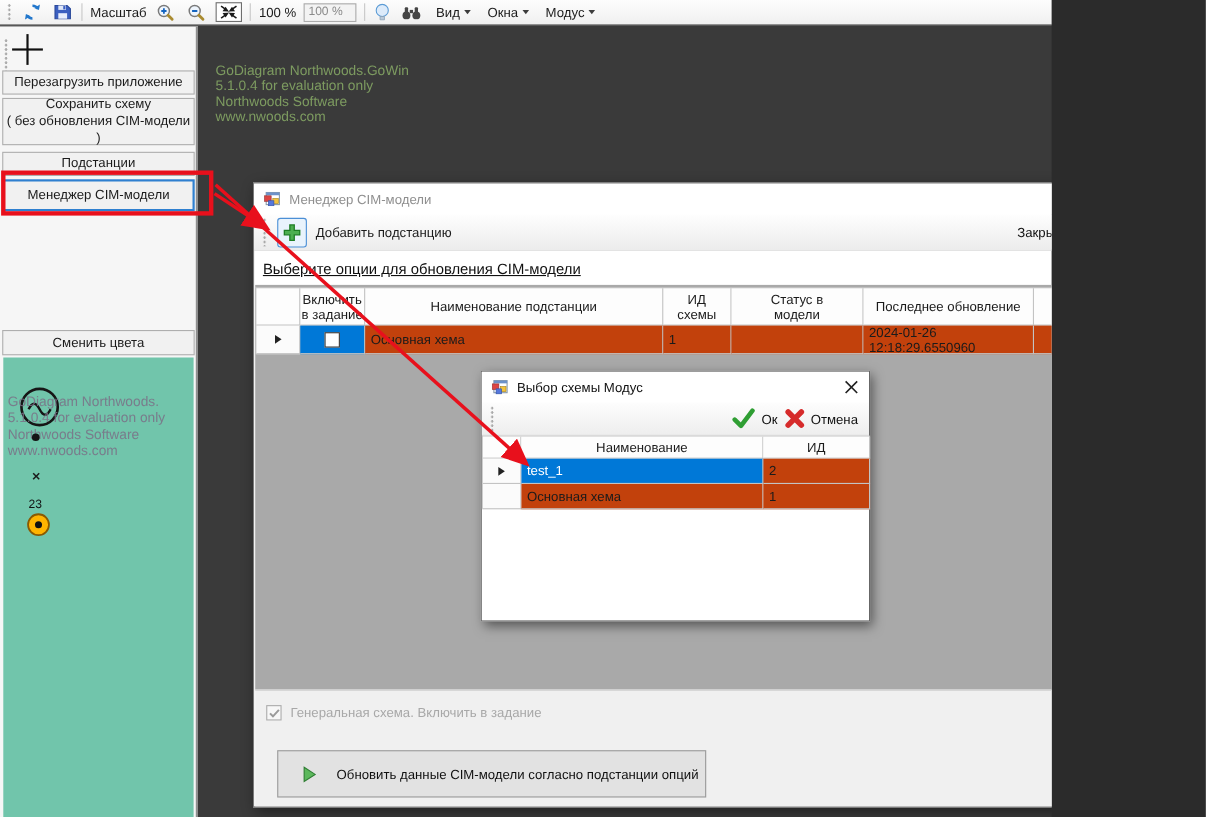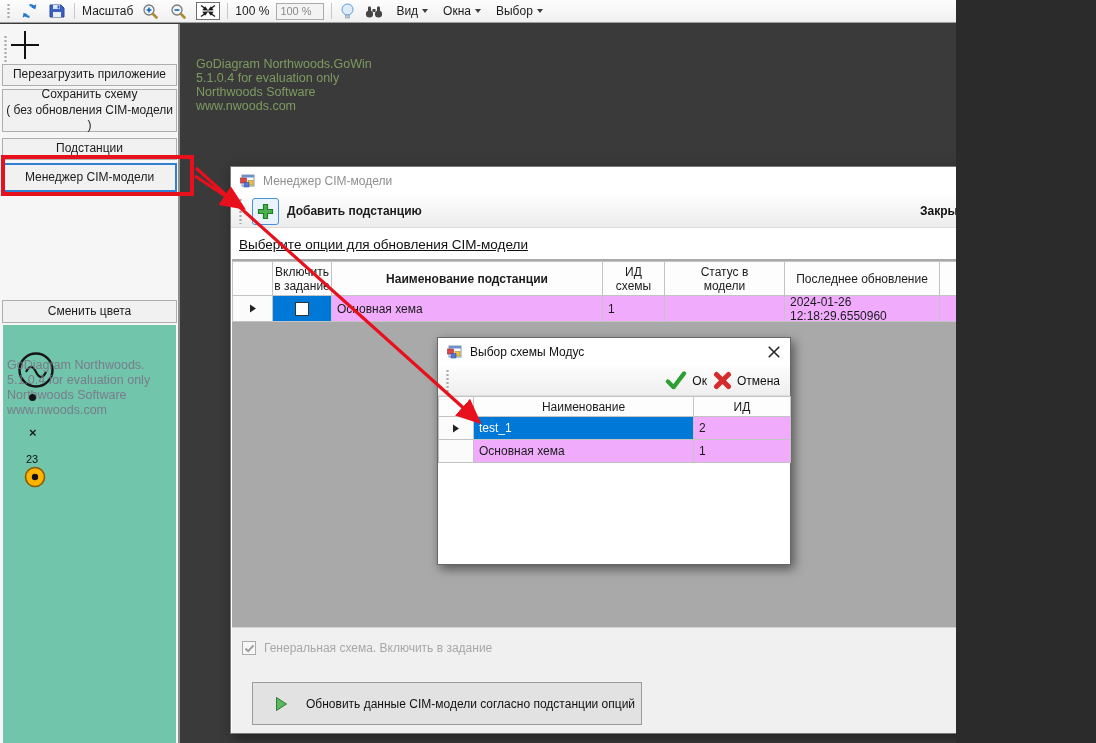--- a/index.html
+++ b/index.html
@@ -63,36 +63,36 @@
     position:absolute; left:230px; top:166px; width:766px; height:568px; z-index:10;
     background:#fff; border:1px solid #7a7a7a; box-shadow:3px 4px 12px rgba(0,0,0,.45);
   }
   .titlebar { height:28px; display:flex; align-items:center; gap:8px; padding:0 9px; background:#fff; }
   .titlebar .title { flex:1; font-size:12px; }
   .dialog .titlebar .title { color:#8f8f8f; }
   .modal .titlebar .title { color:#111; }
   .x-btn { color:#5f5f5f; display:flex; align-items:center; cursor:default; }
   .dlg-toolbar {
     height:33px; background:linear-gradient(#fefefe,#ececec); border-bottom:1px solid #dcdcdc;
-    display:flex; align-items:center; gap:8px; padding:0 24px 0 6px;font-weight:bold;
+    display:flex; align-items:center; gap:8px; padding:0 24px 0 6px;
   }
   .add-btn {
     width:27px; height:27px; border:1px solid #4b8fd6; background:#e9f3fc; border-radius:3px;
     display:flex; align-items:center; justify-content:center; cursor:default;
   }
   .right-label { margin-left:auto; font-size:12px; color:#111; cursor:default; }
   .dlg-heading {
     margin:9px 0 0 8px; display:inline-block; font-size:13.5px; color:#101010;
     text-decoration:underline;
   }
   .grid-area { position:absolute; left:1px; width:762px; top:92px; height:368px; background:#a9a9a9; }
   .tbl { position:absolute; left:0; top:2px; border-left:1px solid #c3c3c3; border-top:1px solid #c3c3c3; }
   .trow { display:flex; }
   .tcell {
-    border-right:1px solid #c3c3c3; border-bottom:1px solid #c3c3c3; background:#f0abfc;
+    border-right:1px solid #c3c3c3; border-bottom:1px solid #c3c3c3; background:#c2410c;
     font-size:12px; display:flex; align-items:center; overflow:hidden;
   }
   .hcell { background:#fdfdfd; justify-content:center; text-align:center; white-space:pre-line; line-height:14px; }
   .sel-cell { justify-content:center; background:#fbfbfb; }
   .check-cell { justify-content:center; background:#0078d7; }
   .cb-unchecked { width:14px; height:14px; background:#fff; border:1px solid #333; }
   .pad { padding-left:5px; }
   
   .dlg-footer {
     position:absolute; left:1px; width:764px; top:460px; height:106px;
@@ -204,21 +204,21 @@
     </div>
     <div class="menu-item">
       <span>Вид</span>
       <span class="caret"></span>
     </div>
     <div class="menu-item">
       <span>Окна</span>
       <span class="caret"></span>
     </div>
     <div class="menu-item">
-      <span>Выбор</span>
+      <span>Модус</span>
       <span class="caret"></span>
     </div>
   </div>
 
   <div class="sidebar">
     <div class="grip v"></div>
     <div class="palette-plus">
       <svg width="30" height="32" viewBox="0 0 30 32">
           <line x1="15" y1="2" x2="15" y2="30" stroke="#111" stroke-width="2"></line>
           <line x1="1" y1="16" x2="29" y2="16" stroke="#111" stroke-width="2"></line>
@@ -286,21 +286,21 @@
       <span class="right-label">Закрыть</span>
     </div>
     <span class="dlg-heading">Выберите опции для обновления CIM-модели</span>
 
     <div class="grid-area">
       <div class="tbl">
         <div class="trow">
           <div class="tcell hcell" style="width:40px;height:34px;"></div>
           <div class="tcell hcell" style="width:59px;height:34px;">Включить
 в задание</div>
-          <div class="tcell hcell" style="width:271px;height:34px;font-weight:bold;">Наименование подстанции</div>
+          <div class="tcell hcell" style="width:271px;height:34px;">Наименование подстанции</div>
           <div class="tcell hcell" style="width:62px;height:34px;">ИД
 схемы</div>
           <div class="tcell hcell" style="width:120px;height:34px;">Статус в
 модели</div>
           <div class="tcell hcell" style="width:155px;height:34px;">Последнее обновление</div>
           <div class="tcell hcell" style="width:52px;height:34px;"></div>
         </div>
         <div class="trow">
           <div class="tcell sel-cell" style="width:40px;height:26px;">
             <svg width="8" height="9" viewBox="0 0 8 9">

